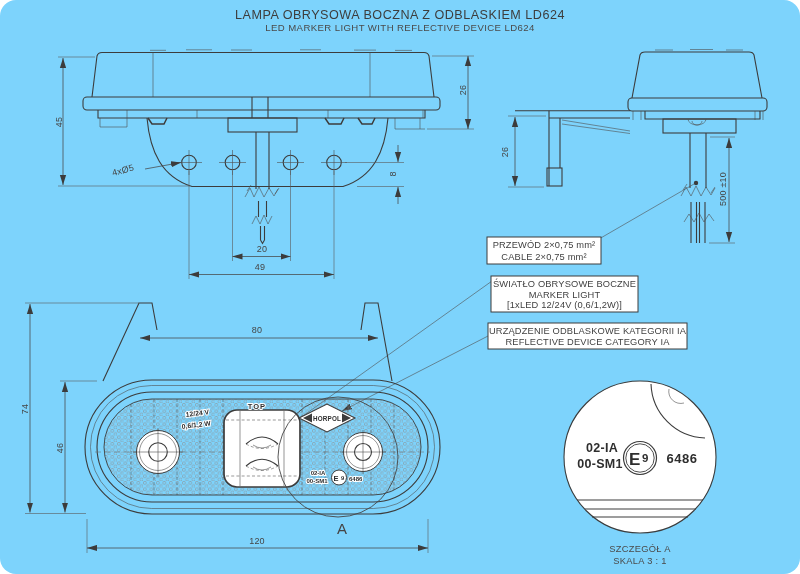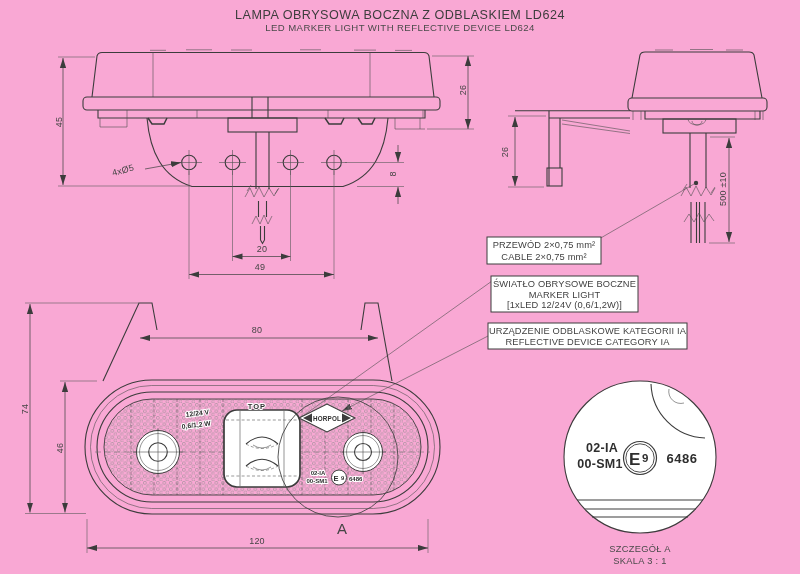--- a/index.html
+++ b/index.html
@@ -1,17 +1,17 @@
 <!DOCTYPE html>
 <html><head>
 <meta charset="utf-8">
 <style>
   html,body{margin:0;padding:0;background:#ffffff;}
-  #stage{position:relative;width:800px;height:574px;background:#f9a8d4;overflow:hidden;
-         font-family:"Liberation Sans", sans-serif;}
+  #stage{position:relative;width:800px;height:574px;background:#7dd3fc;overflow:hidden;
+         font-family:"Liberation Sans", sans-serif;border-radius:16px;}
   svg{display:block}
   .ln{stroke:#3c3c3c;stroke-width:1.1;fill:none;}
   .ln2{stroke:#3c3c3c;stroke-width:1.5;fill:none;}
   .tn{stroke:#4f4f4f;stroke-width:0.6;fill:none;}
   .dim{stroke:#474747;stroke-width:0.75;fill:none;}
   .ext{stroke:#5a5a5a;stroke-width:0.6;fill:none;}
   .cl{stroke:#6a6a6a;stroke-width:0.55;fill:none;stroke-dasharray:6 3.5;}
   .dash{stroke:#555;stroke-width:0.6;fill:none;stroke-dasharray:3 2.2;}
   text{fill:#454545;}
   .dtxt{font-size:9px;letter-spacing:.2px;}

